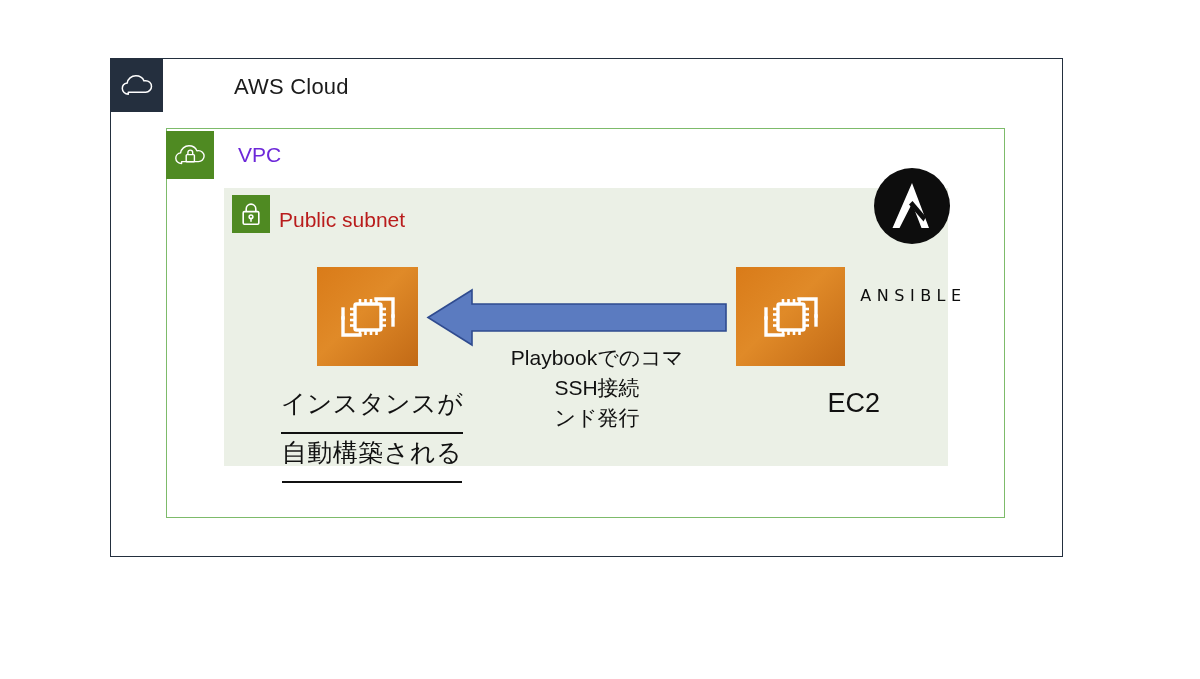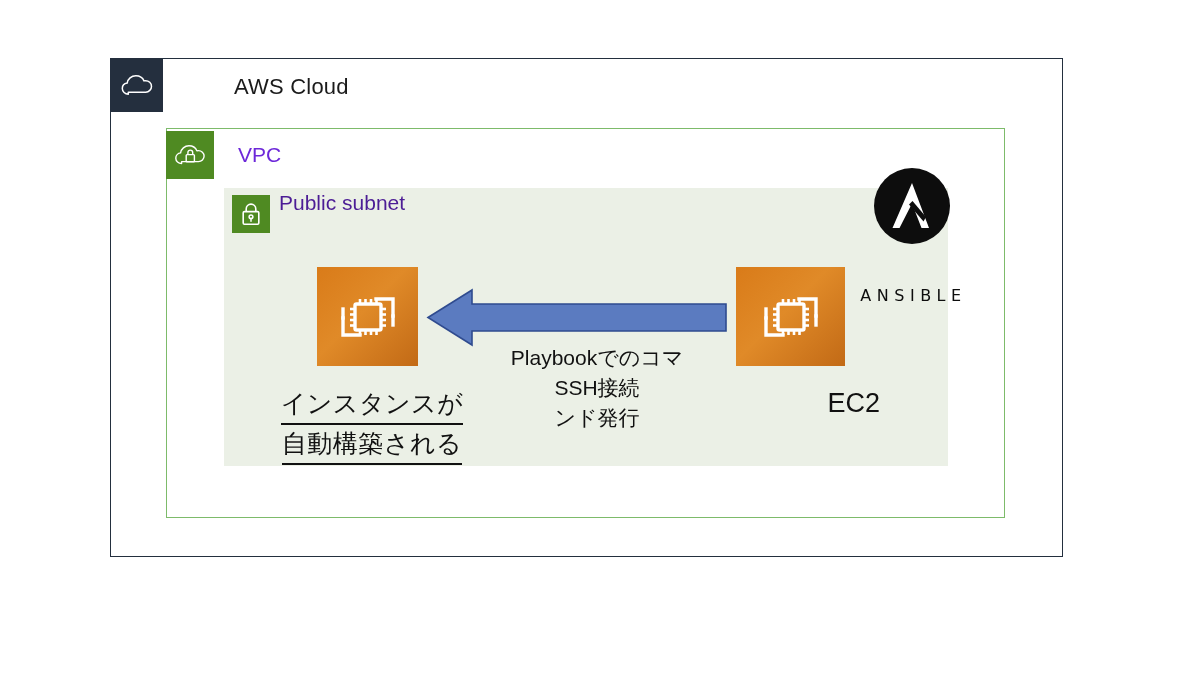--- a/index.html
+++ b/index.html
@@ -104,23 +104,23 @@
     width: 38px;
     height: 38px;
     background: #4F8A22;
     display: flex;
     align-items: center;
     justify-content: center;
   }
   .subnet-title {
     position: absolute;
     left: 279px;
-    top: 191px;
+    top: 208px;
     font-size: 21px;
-    color: #4c1d95;
+    color: #b91c1c;
     white-space: nowrap;
   }
 
   
   .ec2-icon {
     position: absolute;
     background: linear-gradient(135deg, #D97B19 0%, #E08A28 45%, #C26A16 100%);
     display: flex;
     align-items: center;
     justify-content: center;
@@ -155,21 +155,21 @@
     width: 240px;
     text-align: center;
     font-size: 25px;
     line-height: 37px;
     color: #111111;
     letter-spacing: 0.5px;
   }
   .instance-label .ul {
     display: inline-block;
     border-bottom: 2px solid #111111;
-    padding-bottom: 1px;
+    padding-bottom: 10px;
   }
 
   .ssh-label {
     position: absolute;
     left: 483px;
     top: 343px;
     width: 228px;
     text-align: center;
     font-size: 21px;
     line-height: 30px;

